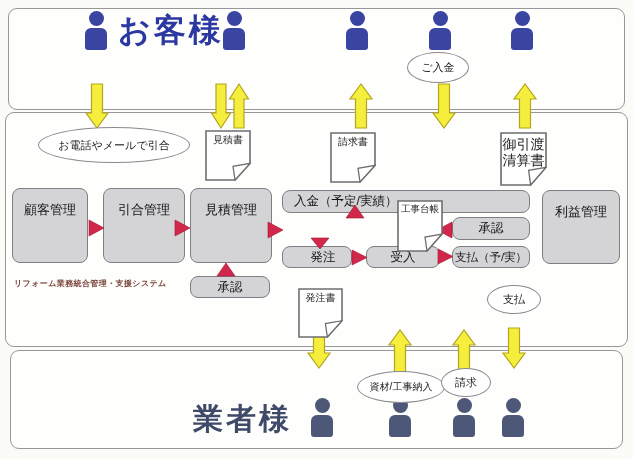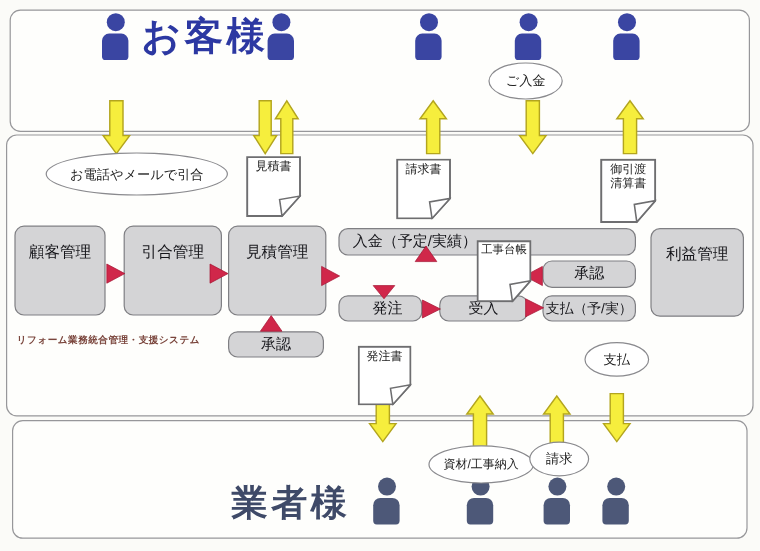--- a/index.html
+++ b/index.html
@@ -111,21 +111,21 @@
       <path d="M1,1 H45 V34 L30,51 H1 Z" fill="#ffffff" stroke="#6e6e70" stroke-width="1.6"></path>
       <path d="M45,34 L30,51 L28,37 Z" fill="#ffffff" stroke="#6e6e70" stroke-width="1.3"></path>
     </svg>
     <div class="lbl">請求書</div>
   </div>
   <div class="doc" style="left:500px;top:132px;width:47px;height:54px;">
     <svg width="47" height="54" viewBox="0 0 46 52" preserveAspectRatio="none">
       <path d="M1,1 H45 V34 L30,51 H1 Z" fill="#ffffff" stroke="#6e6e70" stroke-width="1.6"></path>
       <path d="M45,34 L30,51 L28,37 Z" fill="#ffffff" stroke="#6e6e70" stroke-width="1.3"></path>
     </svg>
-    <div class="lbl" style="font-size:10px;"><span>御引渡</span><br><span>清算書</span></div>
+    <div class="lbl" style="font-size:14px;"><span>御引渡</span><br><span>清算書</span></div>
   </div>
   <div class="doc" style="left:397px;top:200px;width:46px;height:52px;">
     <svg width="46" height="52" viewBox="0 0 46 52" preserveAspectRatio="none">
       <path d="M1,1 H45 V34 L30,51 H1 Z" fill="#ffffff" stroke="#6e6e70" stroke-width="1.6"></path>
       <path d="M45,34 L30,51 L28,37 Z" fill="#ffffff" stroke="#6e6e70" stroke-width="1.3"></path>
     </svg>
     <div class="lbl" style="font-size:9.5px;">工事台帳</div>
   </div>
   <div class="doc" style="left:298px;top:288px;width:45px;height:48px;">
     <svg width="45" height="50" viewBox="0 0 46 52" preserveAspectRatio="none">

